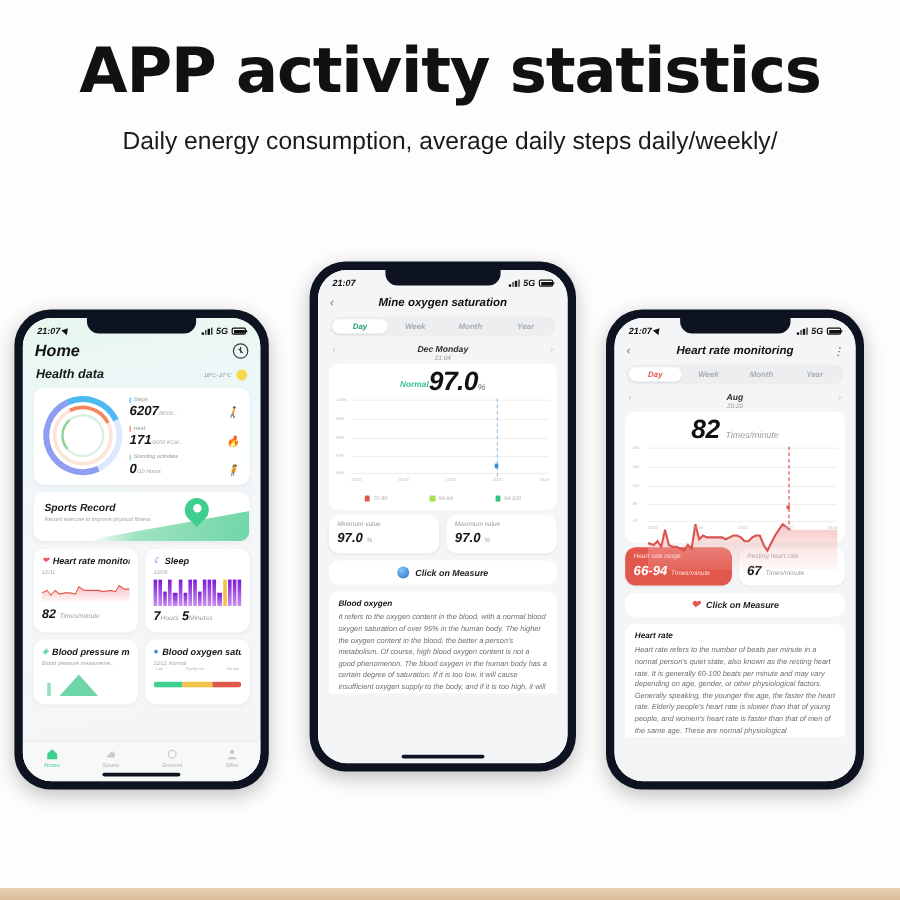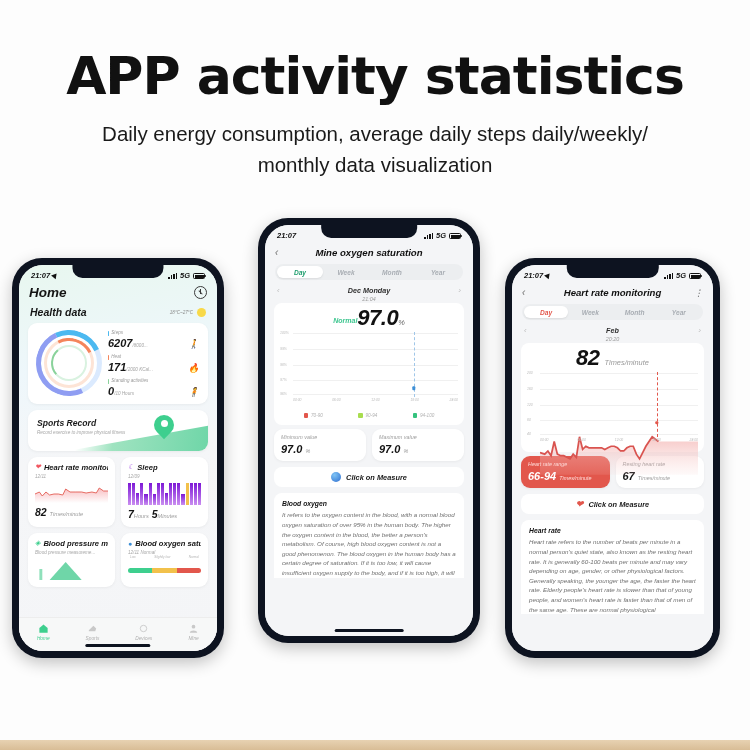--- a/index.html
+++ b/index.html
@@ -5,21 +5,21 @@
   * { box-sizing: border-box; margin: 0; padding: 0; }
   html, body {
     width: 750px; height: 750px;
     font-family: "Liberation Sans", sans-serif;
     background: #ffffff;
     overflow: hidden;
   }
   .page { position: relative; width: 750px; height: 750px; background:#fdfdfd; }
 
   
-  .header { text-align: center; padding-top: 48px; }
+  .header { text-align: center; padding-top: 32px; }
   .header h1 {
     font-family: "DejaVu Sans", sans-serif;
     font-size: 52px;
     font-weight: 700;
     letter-spacing: -1px;
     color: #111111;
     line-height: 1.1;
   }
   .header .sub {
     margin-top: 14px;
@@ -227,21 +227,20 @@
 </style>
 </head>
 <body>
 
 <div class="page">
 
   <div class="header">
     <h1>APP activity statistics</h1>
     <div class="sub">
       <div>Daily energy consumption, average daily steps daily/weekly/</div>
-      <div>monthly data visualization</div>
     </div>
   </div>
 
   <div class="phones">
 
     <div class="phone" id="phone-left">
       <div class="screen">
         <div class="notch"></div>
         <div class="home-bg"></div>
 
@@ -616,21 +615,21 @@
 
           <div class="seg red">
             <div class="on">Day</div>
             <div>Week</div>
             <div>Month</div>
             <div>Year</div>
           </div>
 
           <div class="daterow">
             <span class="d-arrow">‹</span>
-            <span class="d-label">Feb</span>
+            <span class="d-label">Aug</span>
             <span class="d-arrow">›</span>
           </div>
           <div class="time-sm">20:20</div>
 
           <div class="chart-card">
             <div class="big-val">
               <span class="bv-num">82</span><span class="bv-unit2">Times/minute</span>
             </div>
 
             <div class="plot">

